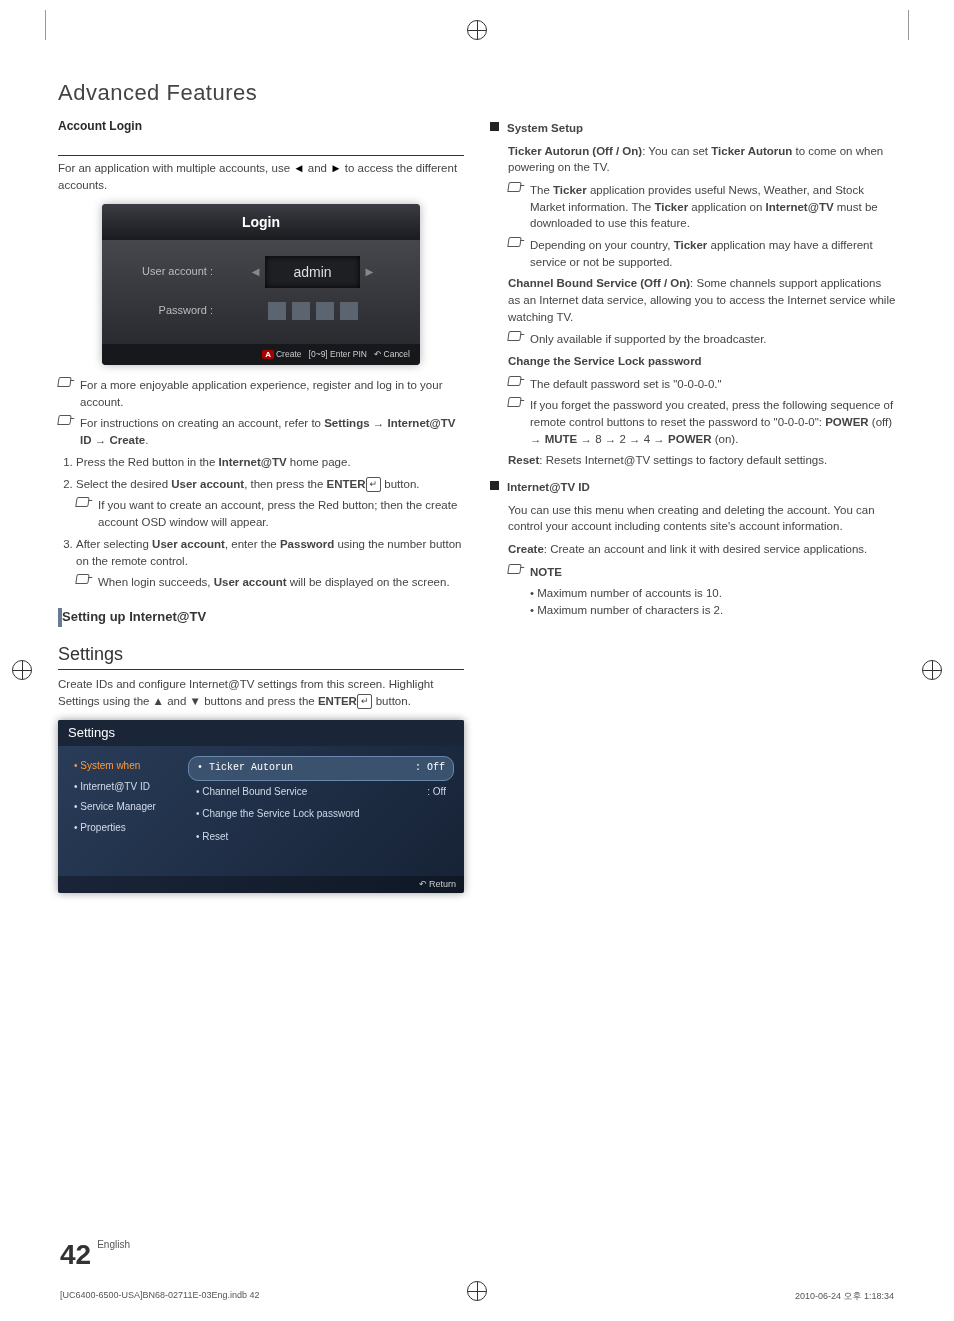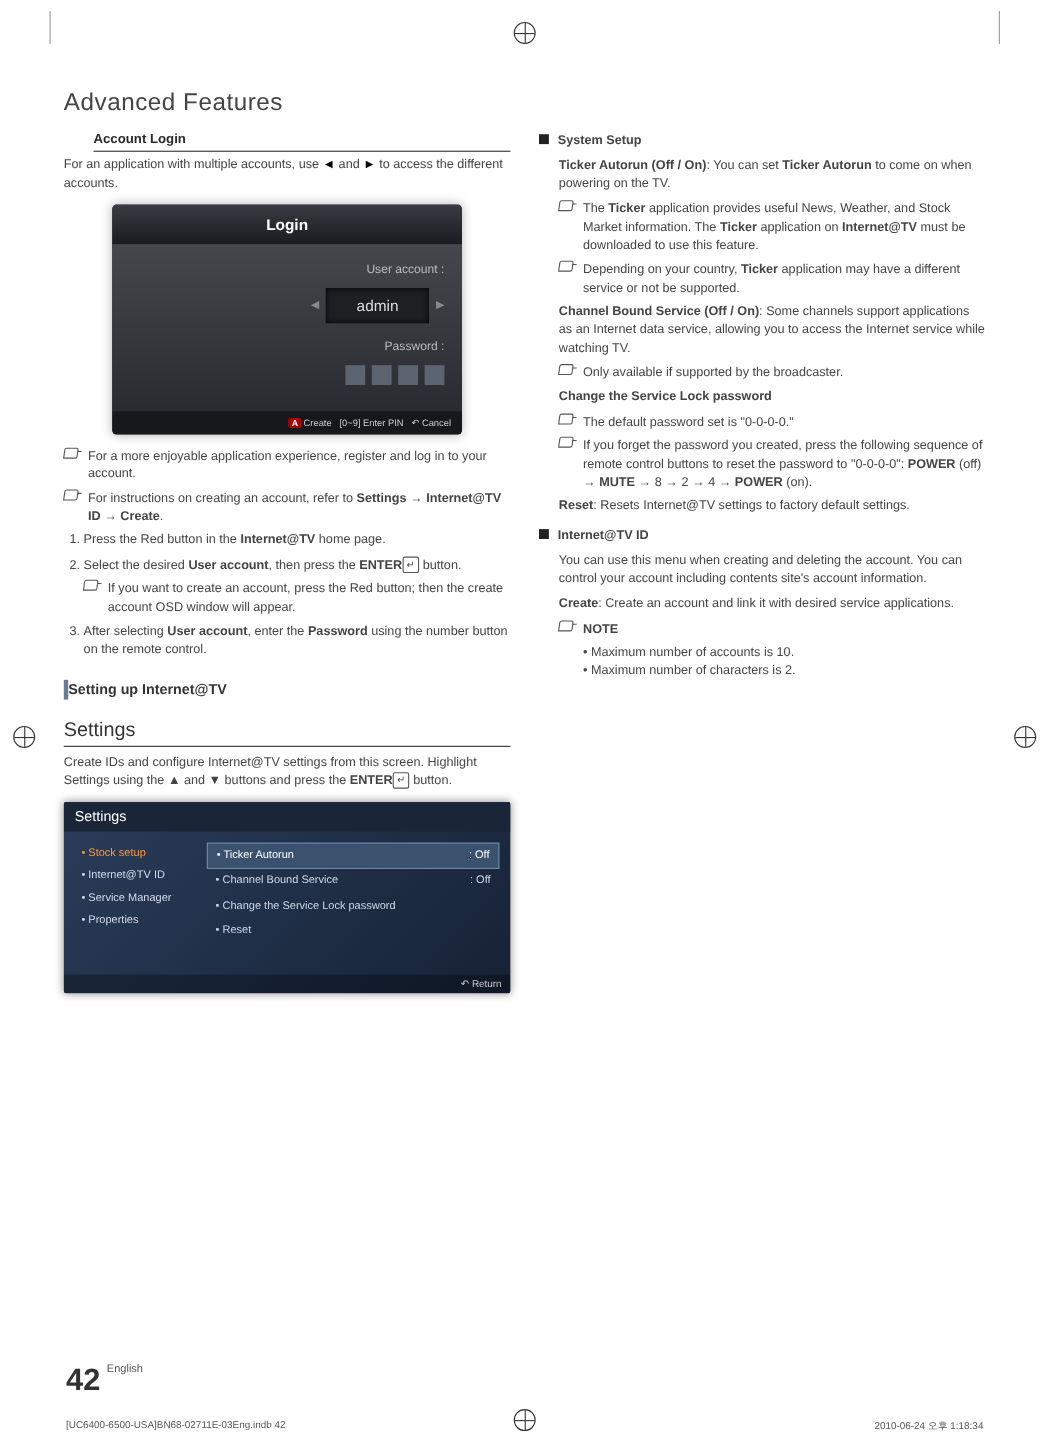--- a/index.html
+++ b/index.html
@@ -11,57 +11,57 @@
   .reg-mark { width: 20px; height: 20px; border: 1px solid #333; border-radius: 50%; position:absolute; display:flex; align-items:center; justify-content:center; }
   .reg-mark::before { content:''; width:100%; height:1px; background:#333; position:absolute; }
   .reg-mark::after { content:''; width:1px; height:100%; background:#333; position:absolute; }
   .reg-top { top: 20px; left: 50%; transform: translateX(-50%); }
   .reg-left { top: 660px; left: 12px; }
   .reg-right { top: 660px; right: 12px; }
   .reg-bottom { bottom: 20px; left: 50%; transform: translateX(-50%); }
   h1.title { font-size: 22px; font-weight: 300; color: #444; margin: 30px 0 12px 0; letter-spacing: .5px; }
   .cols { display: flex; gap: 26px; }
   .col { flex: 1; font-size: 11.5px; line-height: 1.45; color: #444; }
-  .sect-head { font-size: 12px; font-weight: bold; color: #2a2a2a; border-bottom: 1px solid #333; padding-bottom: 2px; margin-bottom: 4px; margin-left: 27px; }
+  .sect-head { font-size: 12px; font-weight: bold; color: #2a2a2a; border-bottom: 1px solid #333; padding-bottom: 20px; margin-bottom: 4px; }
   .p { margin-bottom: 6px; }
   .bold { font-weight: bold; }
   .note-icon { display: inline-block; width: 13px; height: 10px; border: 1px solid #555; border-radius: 2px 2px 2px 0; transform: skewX(-8deg); margin-right: 3px; vertical-align: -1px; position: relative; }
   .note-icon::after { content:''; position:absolute; right:-4px; top:2px; width:4px; height:1px; background:#555; }
   .pointer { color:#000; }
   .note-line { display:flex; gap:6px; margin-bottom:5px; }
   .note-line .txt { flex:1; }
   ol.steps { list-style: decimal; margin-left: 18px; }
   ol.steps li { margin-bottom: 6px; }
   .sub-callout { border-left: 4px solid #6a7a92; font-size: 13px; font-weight: bold; color: #333; margin: 18px 0 10px 0; }
   h2.settings-h { font-size: 18px; font-weight: normal; border-bottom: 1px solid #333; padding-bottom: 2px; margin-bottom: 6px; margin-top: 14px; color:#333; }
   .enter-ico { display:inline-block; border:1px solid #555; border-radius:2px; padding:0 3px; font-size:9px; vertical-align:1px; }
 
   
   .login-box { width: 318px; margin: 10px auto 12px auto; box-shadow: 0 0 10px rgba(0,0,0,.3); border-radius:4px; overflow:hidden; background:#2e2f33; }
   .login-head { background: linear-gradient(#3b3c43,#1a1b1f); color: #fff; text-align: center; padding: 8px 0; font-size: 14px; font-weight: bold; }
   .login-body { background: linear-gradient(#46474d,#2a2b30); padding: 16px 16px 10px 16px; }
-  .login-row { display:flex; align-items:flex-end; margin-bottom: 14px; gap:8px;flex-direction:column; }
+  .login-row { display:flex; align-items:center; margin-bottom: 14px; gap:8px; }
   .login-row .lbl { width: 95px; text-align:right; font-size: 11px; color:#bbb; }
   .login-row .val-wrap { flex:1; display:flex; align-items:center; gap:6px; justify-content:center; }
   .login-row .val { background:#1e1f23; padding:6px 28px; color:#ddd; font-size:14px; box-shadow: inset 0 0 6px #000; }
   .chev { color:#888; font-size:10px; }
   .pw-box { width:18px; height:18px; background:#5c6470; display:inline-block; }
   .login-legend { background:#17181b; color:#ccc; font-size:8.5px; text-align:right; padding:4px 10px; }
   .login-legend .a-badge { background:#a00; color:#fff; border-radius:2px; padding:0 3px; font-size:8px; margin-right:2px; font-weight:bold; }
 
   
   .settings-box { margin-top:10px; background: linear-gradient(135deg,#2a3d5a,#162235); border-radius:2px; box-shadow: 0 0 8px rgba(0,0,0,.4); color:#fff; font-size:11px; overflow:hidden; }
   .settings-box .sb-head { background:#1a2638; padding:4px 10px; font-size:13px; }
   .settings-box .sb-body { display:flex; min-height:130px; padding:10px 10px 10px 10px; gap:10px; }
   .sb-side { width:110px; font-size:10px; color:#d3dceb; }
   .sb-side div { padding:3px 6px; }
   .sb-side .on { color:#ff9a3d; }
   .sb-main { flex:1; }
   .sb-item { padding:4px 8px; font-size:10px; color:#cfd8e8; display:flex; justify-content:space-between; }
-  .sb-item.sel { background:#3a526e; border:1px solid #6a88ae; border-radius:0; color:#fff; }
+  .sb-item.sel { background:#3a526e; border:1px solid #6a88ae; border-radius:10px; color:#fff;font-family:Liberation Mono, monospace; }
   .sb-foot { background: rgba(0,0,0,.3); text-align:right; font-size:9px; padding:2px 8px; color:#ccc; }
 
   
   .sq-head { display:flex; gap:8px; margin-bottom:6px; margin-top:2px; }
   .sq { width:9px; height:9px; background:#222; margin-top:2px; flex-shrink:0; }
   .sq-head .t { font-weight:bold; font-size:11.5px; }
   .indent { margin-left:18px; }
   ul.bullets { list-style: none; margin-left: 22px; }
   ul.bullets li::before { content:"• "; }
 
@@ -130,35 +130,39 @@
 
       <ol class="steps">
         <li><span>Press the Red button in the </span><span class="bold">Internet@TV</span><span> home page.</span></li>
         <li><span>Select the desired </span><span class="bold">User account</span><span>, then press the </span><span class="bold">ENTER</span><span class="enter-ico">↵</span><span> button.</span>
           <div class="note-line" style="margin-top:4px">
             <span class="note-icon"></span>
             <span class="txt">If you want to create an account, press the Red button; then the create account OSD window will appear.</span>
           </div>
         </li>
         <li><span>After selecting </span><span class="bold">User account</span><span>, enter the </span><span class="bold">Password</span><span> using the number button on the remote control.</span>
+          <div class="note-line" style="margin-top:4px">
+            <span class="note-icon"></span>
+            <span class="txt"><span>When login succeeds, </span><span class="bold">User account</span><span> will be displayed on the screen.</span></span>
+          </div>
         </li>
       </ol>
 
       <div class="sub-callout">Setting up Internet@TV</div>
 
       <h2 class="settings-h">Settings</h2>
       <p class="p">
         <span>Create IDs and configure Internet@TV settings from this screen. Highlight Settings using the  ▲ and ▼ buttons and press the </span><span class="bold">ENTER</span><span class="enter-ico">↵</span><span> button.</span>
       </p>
 
       <div class="settings-box">
         <div class="sb-head">Settings</div>
         <div class="sb-body">
           <div class="sb-side">
-            <div class="on">• Stock setup</div>
+            <div class="on">• System when</div>
             <div>• Internet@TV ID</div>
             <div>• Service Manager</div>
             <div>• Properties</div>
           </div>
           <div class="sb-main">
             <div class="sb-item sel">
               <span>• Ticker Autorun</span>
                 <span>: Off</span>
             </div>
             <div class="sb-item">

